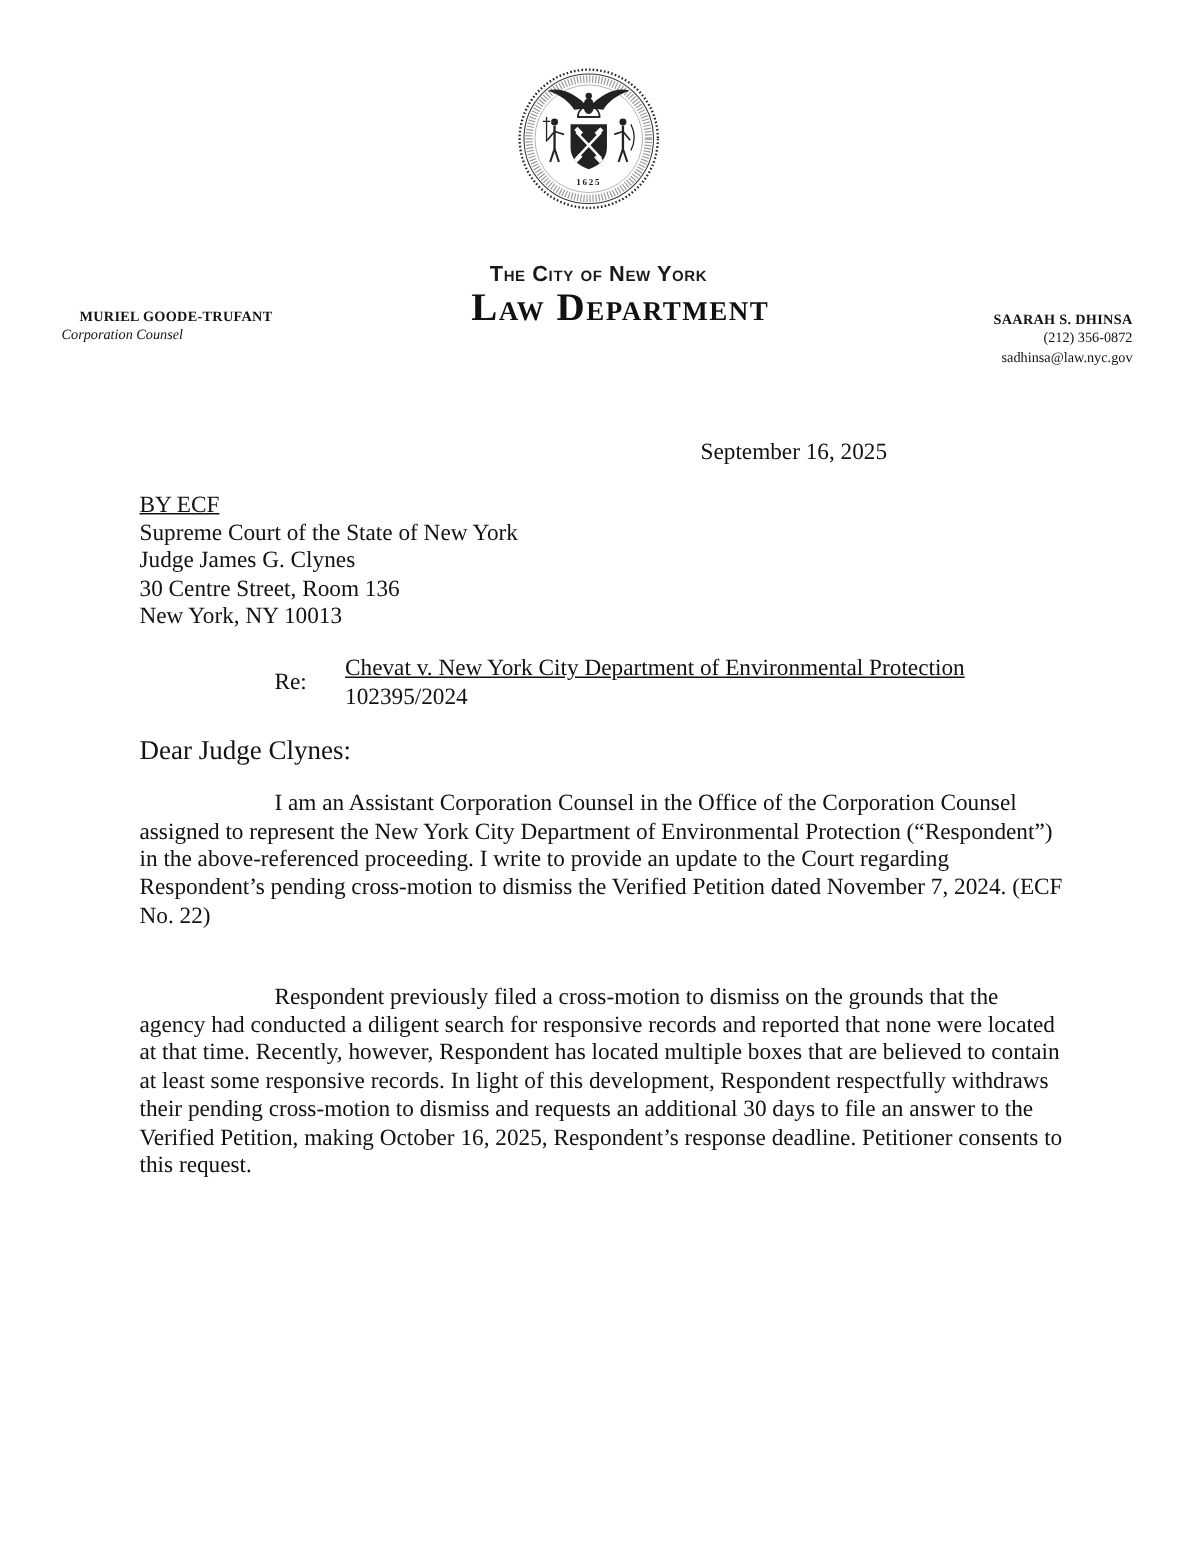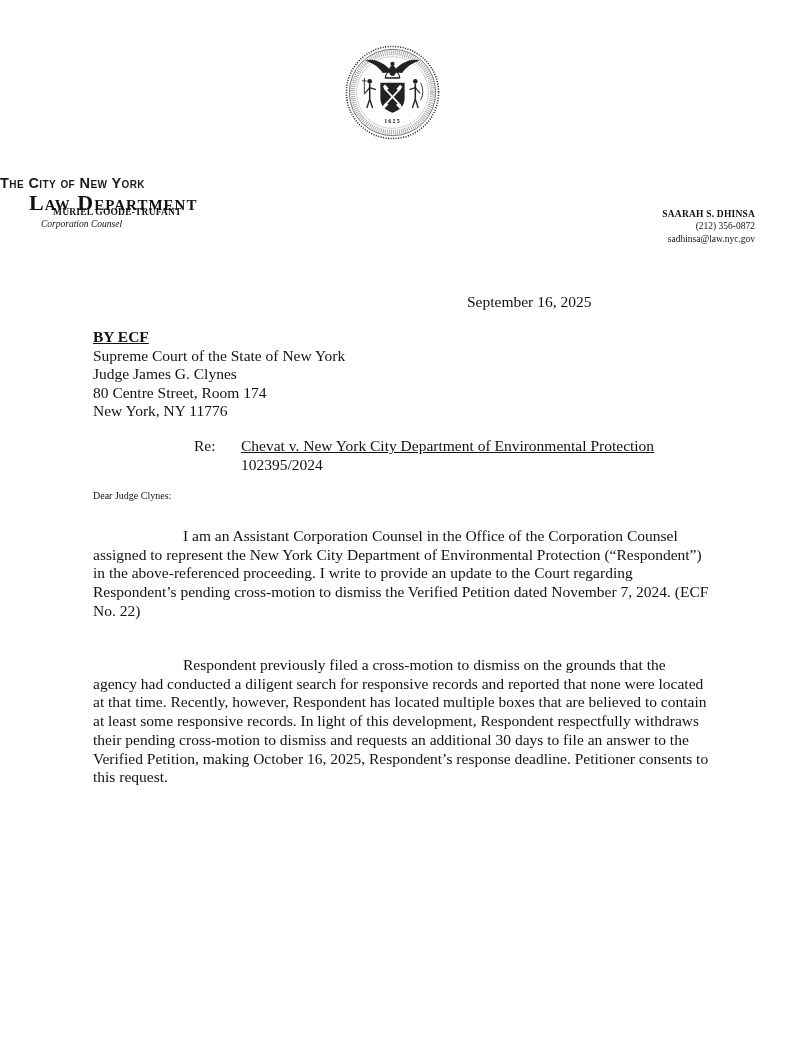--- a/index.html
+++ b/index.html
@@ -6,47 +6,47 @@
   .page {
     position:relative;
     width:798px; height:1038px;
     background:#ffffff;
     color:#121212;
     font-family:"Liberation Serif", serif;
     overflow:hidden;
   }
   .seal { position:absolute; top:44px; left:344px; width:97px; height:97px; }
 
-  .lh-center { position:absolute; top:175px; left:0; right:0; }
+  .lh-center { position:absolute; top:175px; left:0; right:0; text-align:center; }
   .org1 {
     font-family:"Liberation Sans", sans-serif;
     font-variant:small-caps; font-weight:700;
     font-size:14.5px; letter-spacing:.4px; color:#1a1a1a;
   }
   .org2 {
     font-variant:small-caps; font-weight:700;
-    font-size:22px; letter-spacing:1px; line-height:1.05; color:#111;margin-left:29px;
+    font-size:26px; letter-spacing:1px; line-height:1.05; color:#111;margin-left:29px;
   }
   .addr { font-size:10.5px; line-height:1.18; letter-spacing:.25px; }
 
   .lh-left  { position:absolute; left:41px;  top:206px; line-height:1.3; }
   .lh-right { position:absolute; right:43px; top:208px; text-align:right; font-size:9.5px; line-height:1.3; }
   .lh-name  { font-weight:700; font-size:9.5px; letter-spacing:.2px;margin-left:12px; }
   .lh-title { font-style:italic; font-size:9.5px; }
 
   .date { position:absolute; left:467px; top:293px; font-size:15.5px; }
 
   .recipient { position:absolute; left:93px; top:328px; font-size:15.5px; line-height:18.6px; }
-  .byecf { font-weight:700; text-decoration:underline; }
+  .byecf { font-weight:400; text-decoration:underline; }
 
-  .re-block { position:absolute; left:194px; top:437px; font-size:15.5px; line-height:18.8px; display:flex; }
+  .re-block { position:absolute; left:183px; top:437px; font-size:15.5px; line-height:18.8px; display:flex;align-items:center; }
   .re-label { width:47px; flex:none; }
   .case-name { text-decoration:underline; }
 
-  .salutation { position:absolute; left:93px; top:490px; font-size:10px; }
+  .salutation { position:absolute; left:93px; top:490px; font-size:18px; }
 
   .body-para {
     position:absolute; left:93px; width:620px; margin:0;
     font-size:15.5px; line-height:18.7px; text-indent:90px; text-align:left;
   }
   .p1 { top:527px; }
   .p2 { top:656px; }
   .p3 { top:781px; }
 </style>
 </head>
@@ -118,22 +118,22 @@
     <div>(212) 356-0872</div>
     <div>sadhinsa@law.nyc.gov</div>
   </div>
 
   <div class="date">September 16, 2025</div>
 
   <div class="recipient">
     <div class="byecf">BY ECF</div>
     <div>Supreme Court of the State of New York</div>
     <div>Judge James G. Clynes</div>
-    <div>80 Centre Street, Room 174</div>
-    <div>New York, NY 11776</div>
+    <div>30 Centre Street, Room 136</div>
+    <div>New York, NY 10013</div>
   </div>
 
   <div class="re-block">
     <div class="re-label">Re:</div>
     <div class="re-content">
       <div class="case-name">Chevat v. New York City Department of Environmental Protection</div>
       <div>102395/2024</div>
     </div>
   </div>
 

